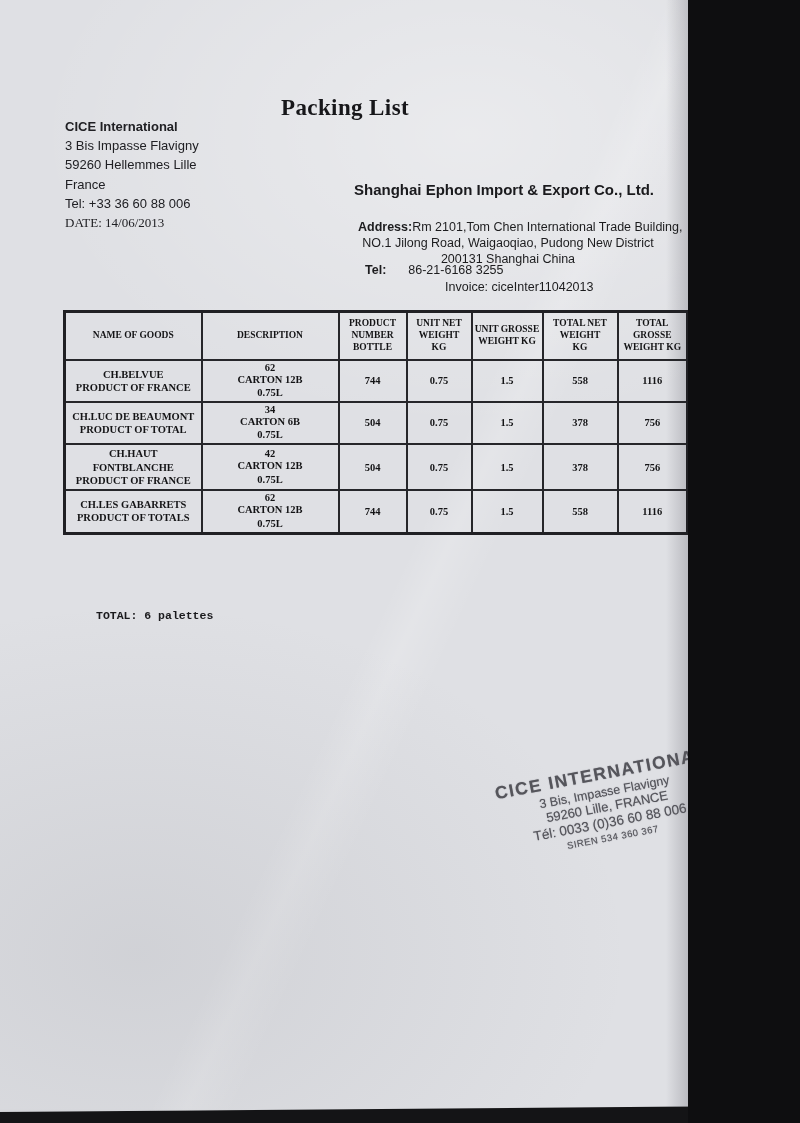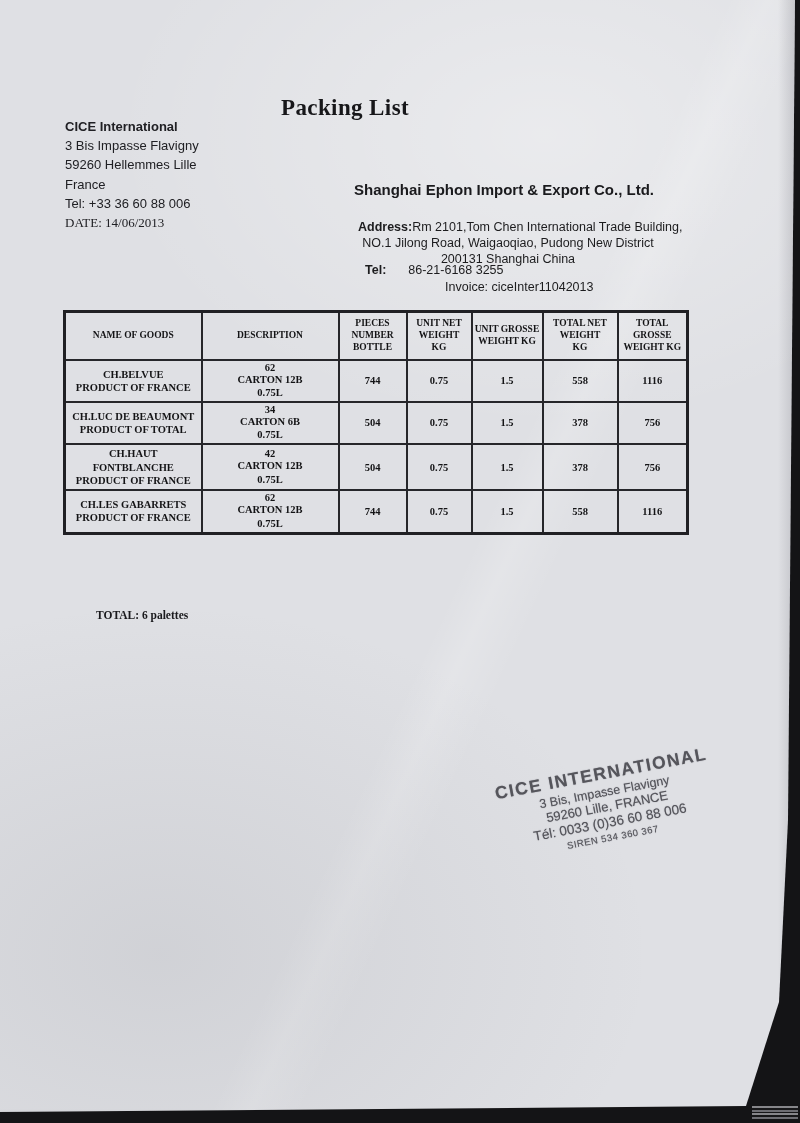--- a/index.html
+++ b/index.html
@@ -1,16 +1,16 @@
 <!DOCTYPE html>
 <html><head>
 <meta charset="utf-8">
 <style>
   html,body{margin:0;padding:0;background:#0e0e10;}
-  .scan{position:relative;width:800px;height:1123px;background:#141416;overflow:hidden;
+  .scan{position:relative;width:688px;height:1123px;background:#141416;overflow:hidden;
         font-family:"Liberation Sans",sans-serif;color:#1c1c1e;}
   .paper{position:absolute;inset:0;
     clip-path:polygon(0 0,795px 0,788px 820px,779px 1002px,746px 1106px,0 1112px);
     background:
       linear-gradient(to left, rgba(90,90,100,.28), rgba(90,90,100,0) 22px),
       linear-gradient(to top, rgba(90,90,100,.22), rgba(90,90,100,0) 14px),
       radial-gradient(ellipse 620px 420px at 68% 12%, rgba(255,255,255,.35), rgba(255,255,255,0) 70%),
       radial-gradient(ellipse 700px 500px at 20% 85%, rgba(120,122,130,.14), rgba(120,122,130,0) 70%),
       linear-gradient(115deg, rgba(255,255,255,0) 55%, rgba(255,255,255,.16) 58%, rgba(255,255,255,0) 62%),
       #dfe0e4;}
@@ -45,21 +45,21 @@
   td.name{font-size:10.5px;line-height:1.25;padding-bottom:6px;}
   td.num{font-size:10.5px;}
   td.desc{padding:0;}
   .desc-flex{display:flex;align-items:center;width:100%;height:100%;flex-direction:column;}
   .desc-qty{flex:0 0 42%;text-align:center;font-size:10.5px;}
   .desc-carton{flex:1;text-align:center;font-size:10.5px;line-height:1.3;}
   tr.hr{height:48px;} tr.r0{height:39px;} tr.r1{height:40px;} tr.r2{height:46px;}
   tr.r3{height:50px;} tr.r4{height:43px;} tr.rt{height:18px;}
   td.tot{font-size:10.5px;}
 
-  .total-note{left:96px;top:609px;font-family:Liberation Serif, serif;font-weight:bold;font-size:11.5px;color:#1a1a1d;}
+  .total-note{left:96px;top:609px;font-family:Liberation Mono, monospace;font-weight:bold;font-size:11.5px;color:#1a1a1d;}
 
   
   .stamp{left:486px;top:785px;width:230px;text-align:center;transform:rotate(-10.7deg);
     transform-origin:0 0;color:#55555b;text-shadow:0 0 1px rgba(85,85,95,.65);}
   .stamp .s1{font-size:17.5px;font-weight:bold;letter-spacing:1.5px;white-space:nowrap;}
   .stamp .s2{font-size:12.5px;margin-top:1px;}
   .stamp .s3{font-size:13px;}
   .stamp .s4{font-size:13.5px;margin-top:1px;}
   .stamp .s5{font-size:9.5px;margin-top:2px;letter-spacing:.5px;}
   svg.signature{position:absolute;left:470px;top:730px;}
@@ -108,21 +108,21 @@
           <col style="width:68px">
           <col style="width:65px">
         <col style="width:71px">
           <col style="width:75px">
           <col style="width:70px">
       </colgroup>
       <tbody>
           <tr class="hr">
         <th class="hdr pre">NAME OF GOODS</th>
         <th class="hdr pre">DESCRIPTION</th>
-        <th class="hdr pre">PIECES
+        <th class="hdr pre">PRODUCT
 NUMBER
 BOTTLE</th>
         <th class="hdr pre">UNIT NET
 WEIGHT
 KG</th>
         <th class="hdr pre">UNIT GROSSE
 WEIGHT  KG</th>
         <th class="hdr pre">TOTAL NET
 WEIGHT
 KG</th>
@@ -173,21 +173,21 @@
               </div>
             </td>
         <td class="num">504</td>
         <td class="num">0.75</td>
         <td class="num">1.5</td>
         <td class="num">378</td>
         <td class="num">756</td>
       </tr>
       <tr class="r4">
         <td class="name pre">CH.LES GABARRETS
-PRODUCT OF FRANCE</td>
+PRODUCT OF TOTALS</td>
         <td class="desc">
               <div class="desc-flex">
                 <span class="desc-qty">62</span>
                 <span class="desc-carton pre">CARTON 12B
 0.75L</span>
               </div>
             </td>
         <td class="num">744</td>
         <td class="num">0.75</td>
         <td class="num">1.5</td>

